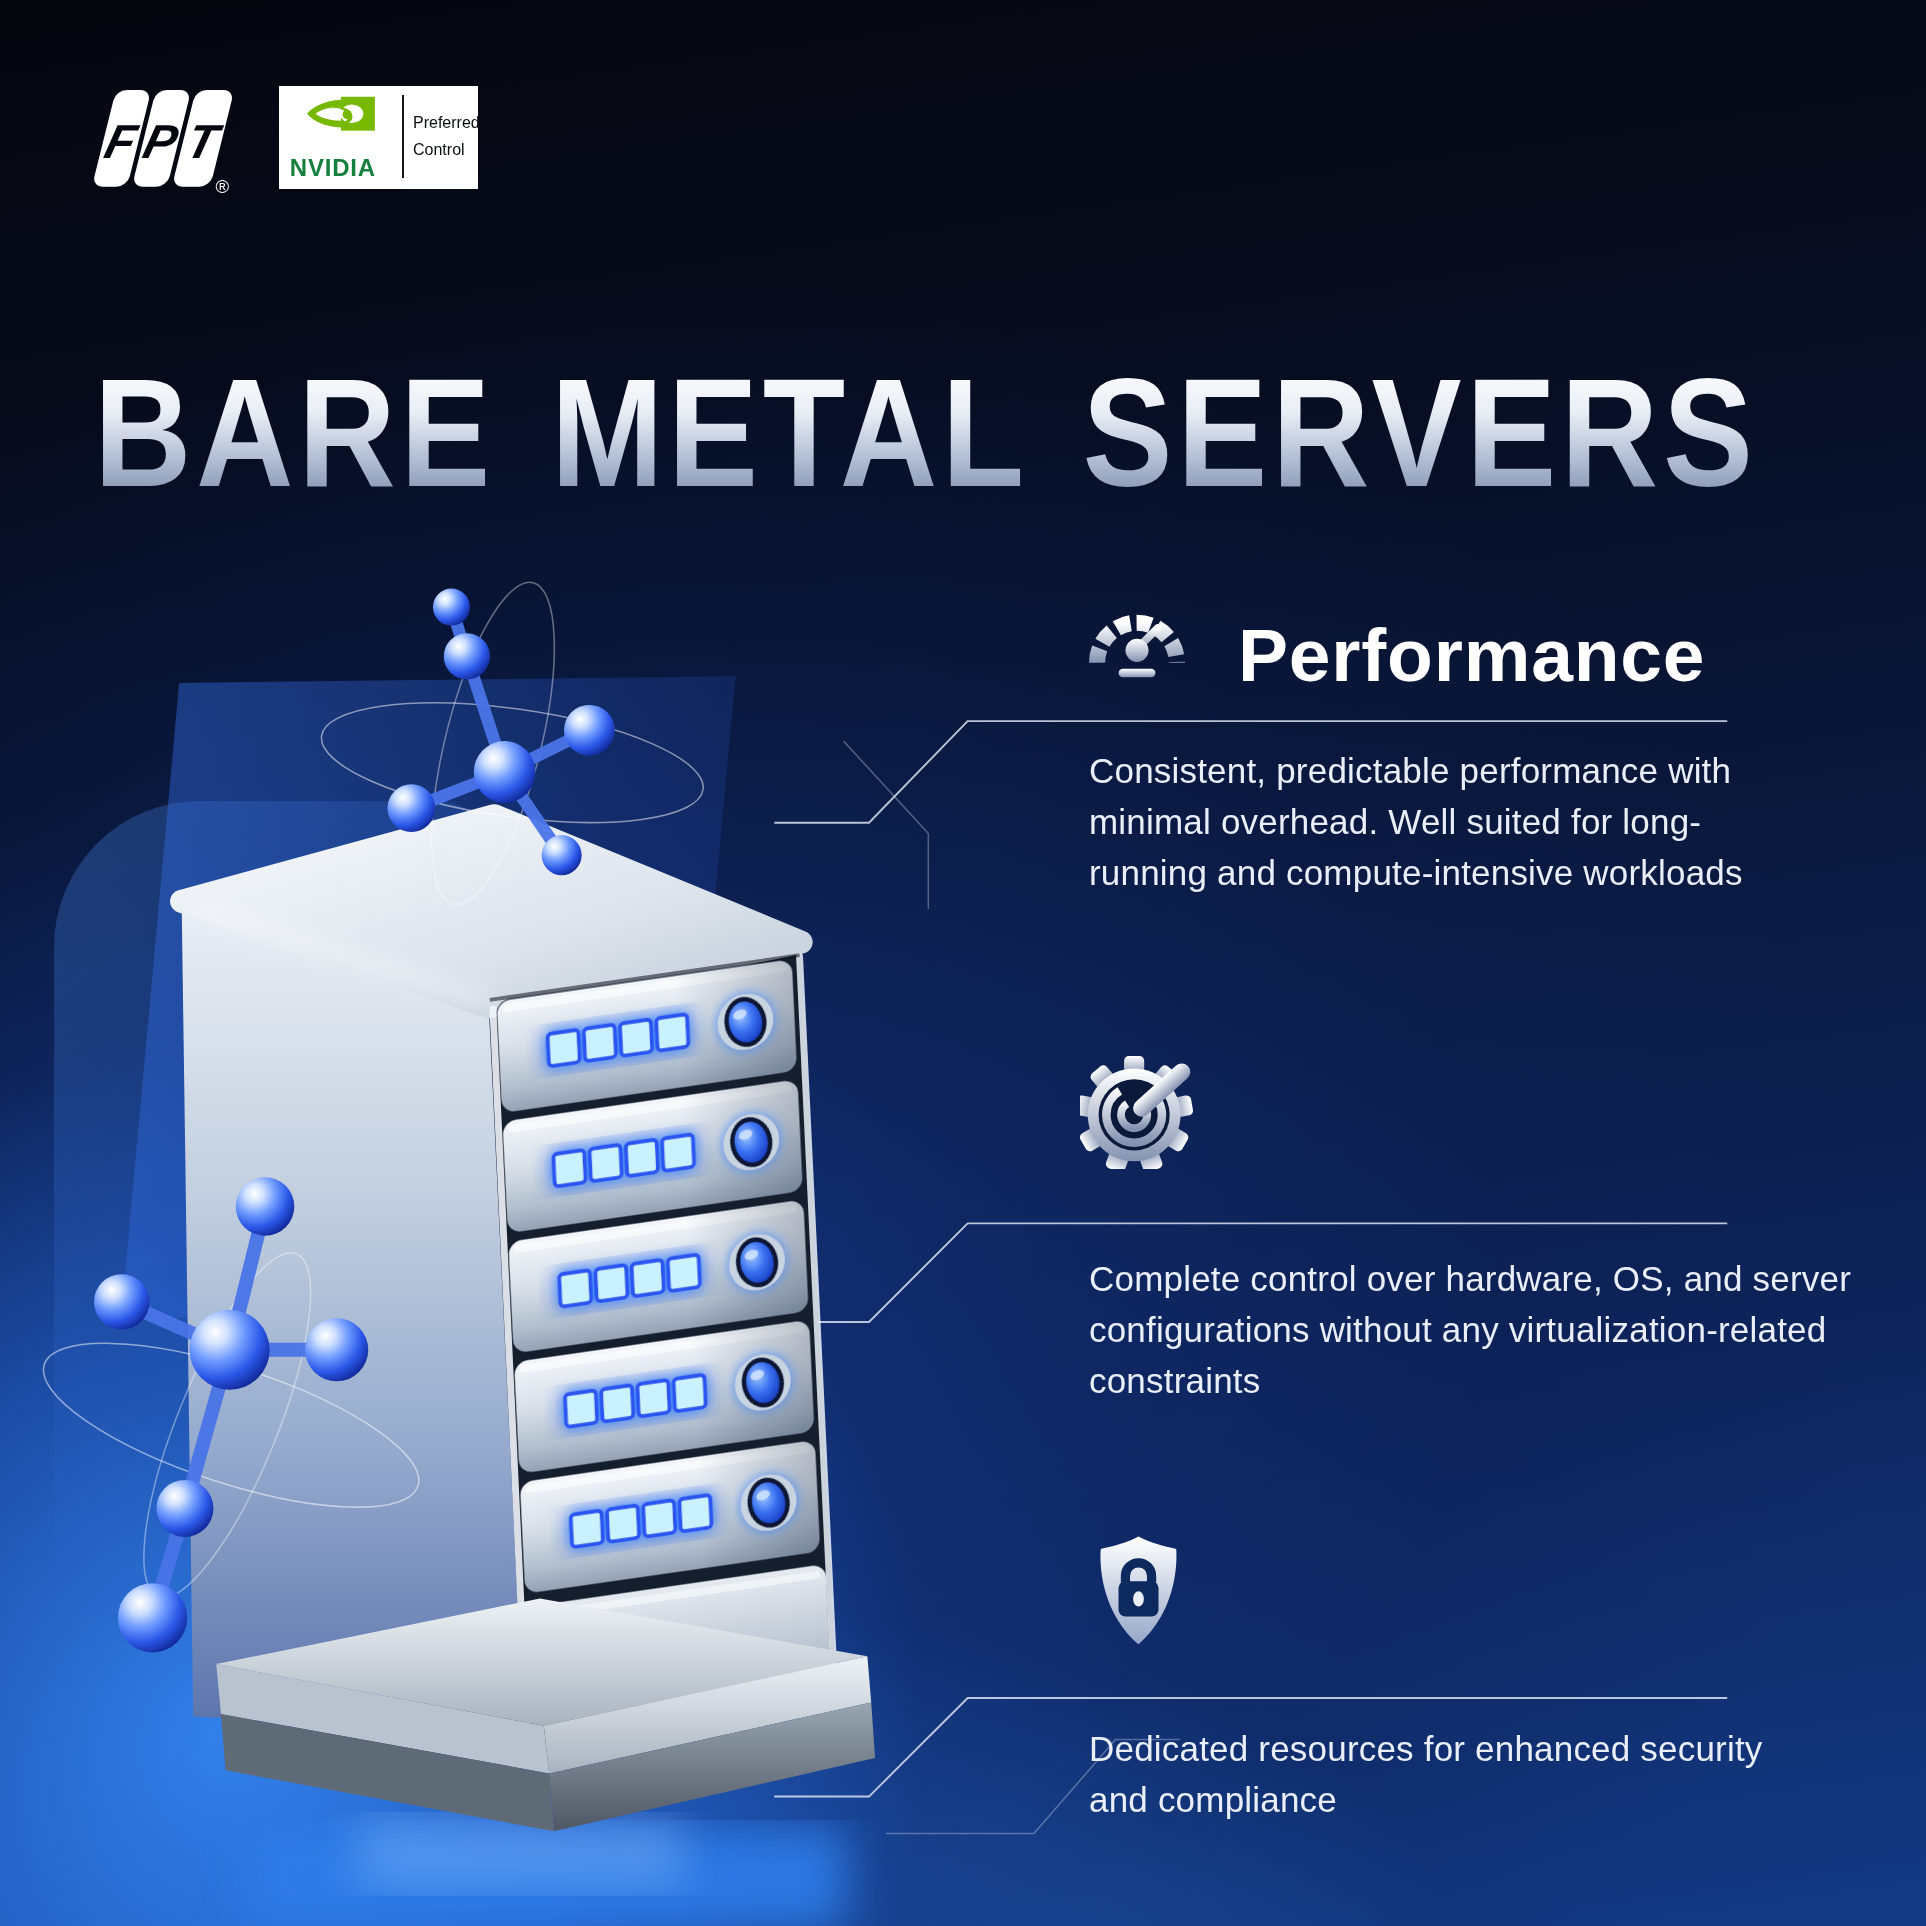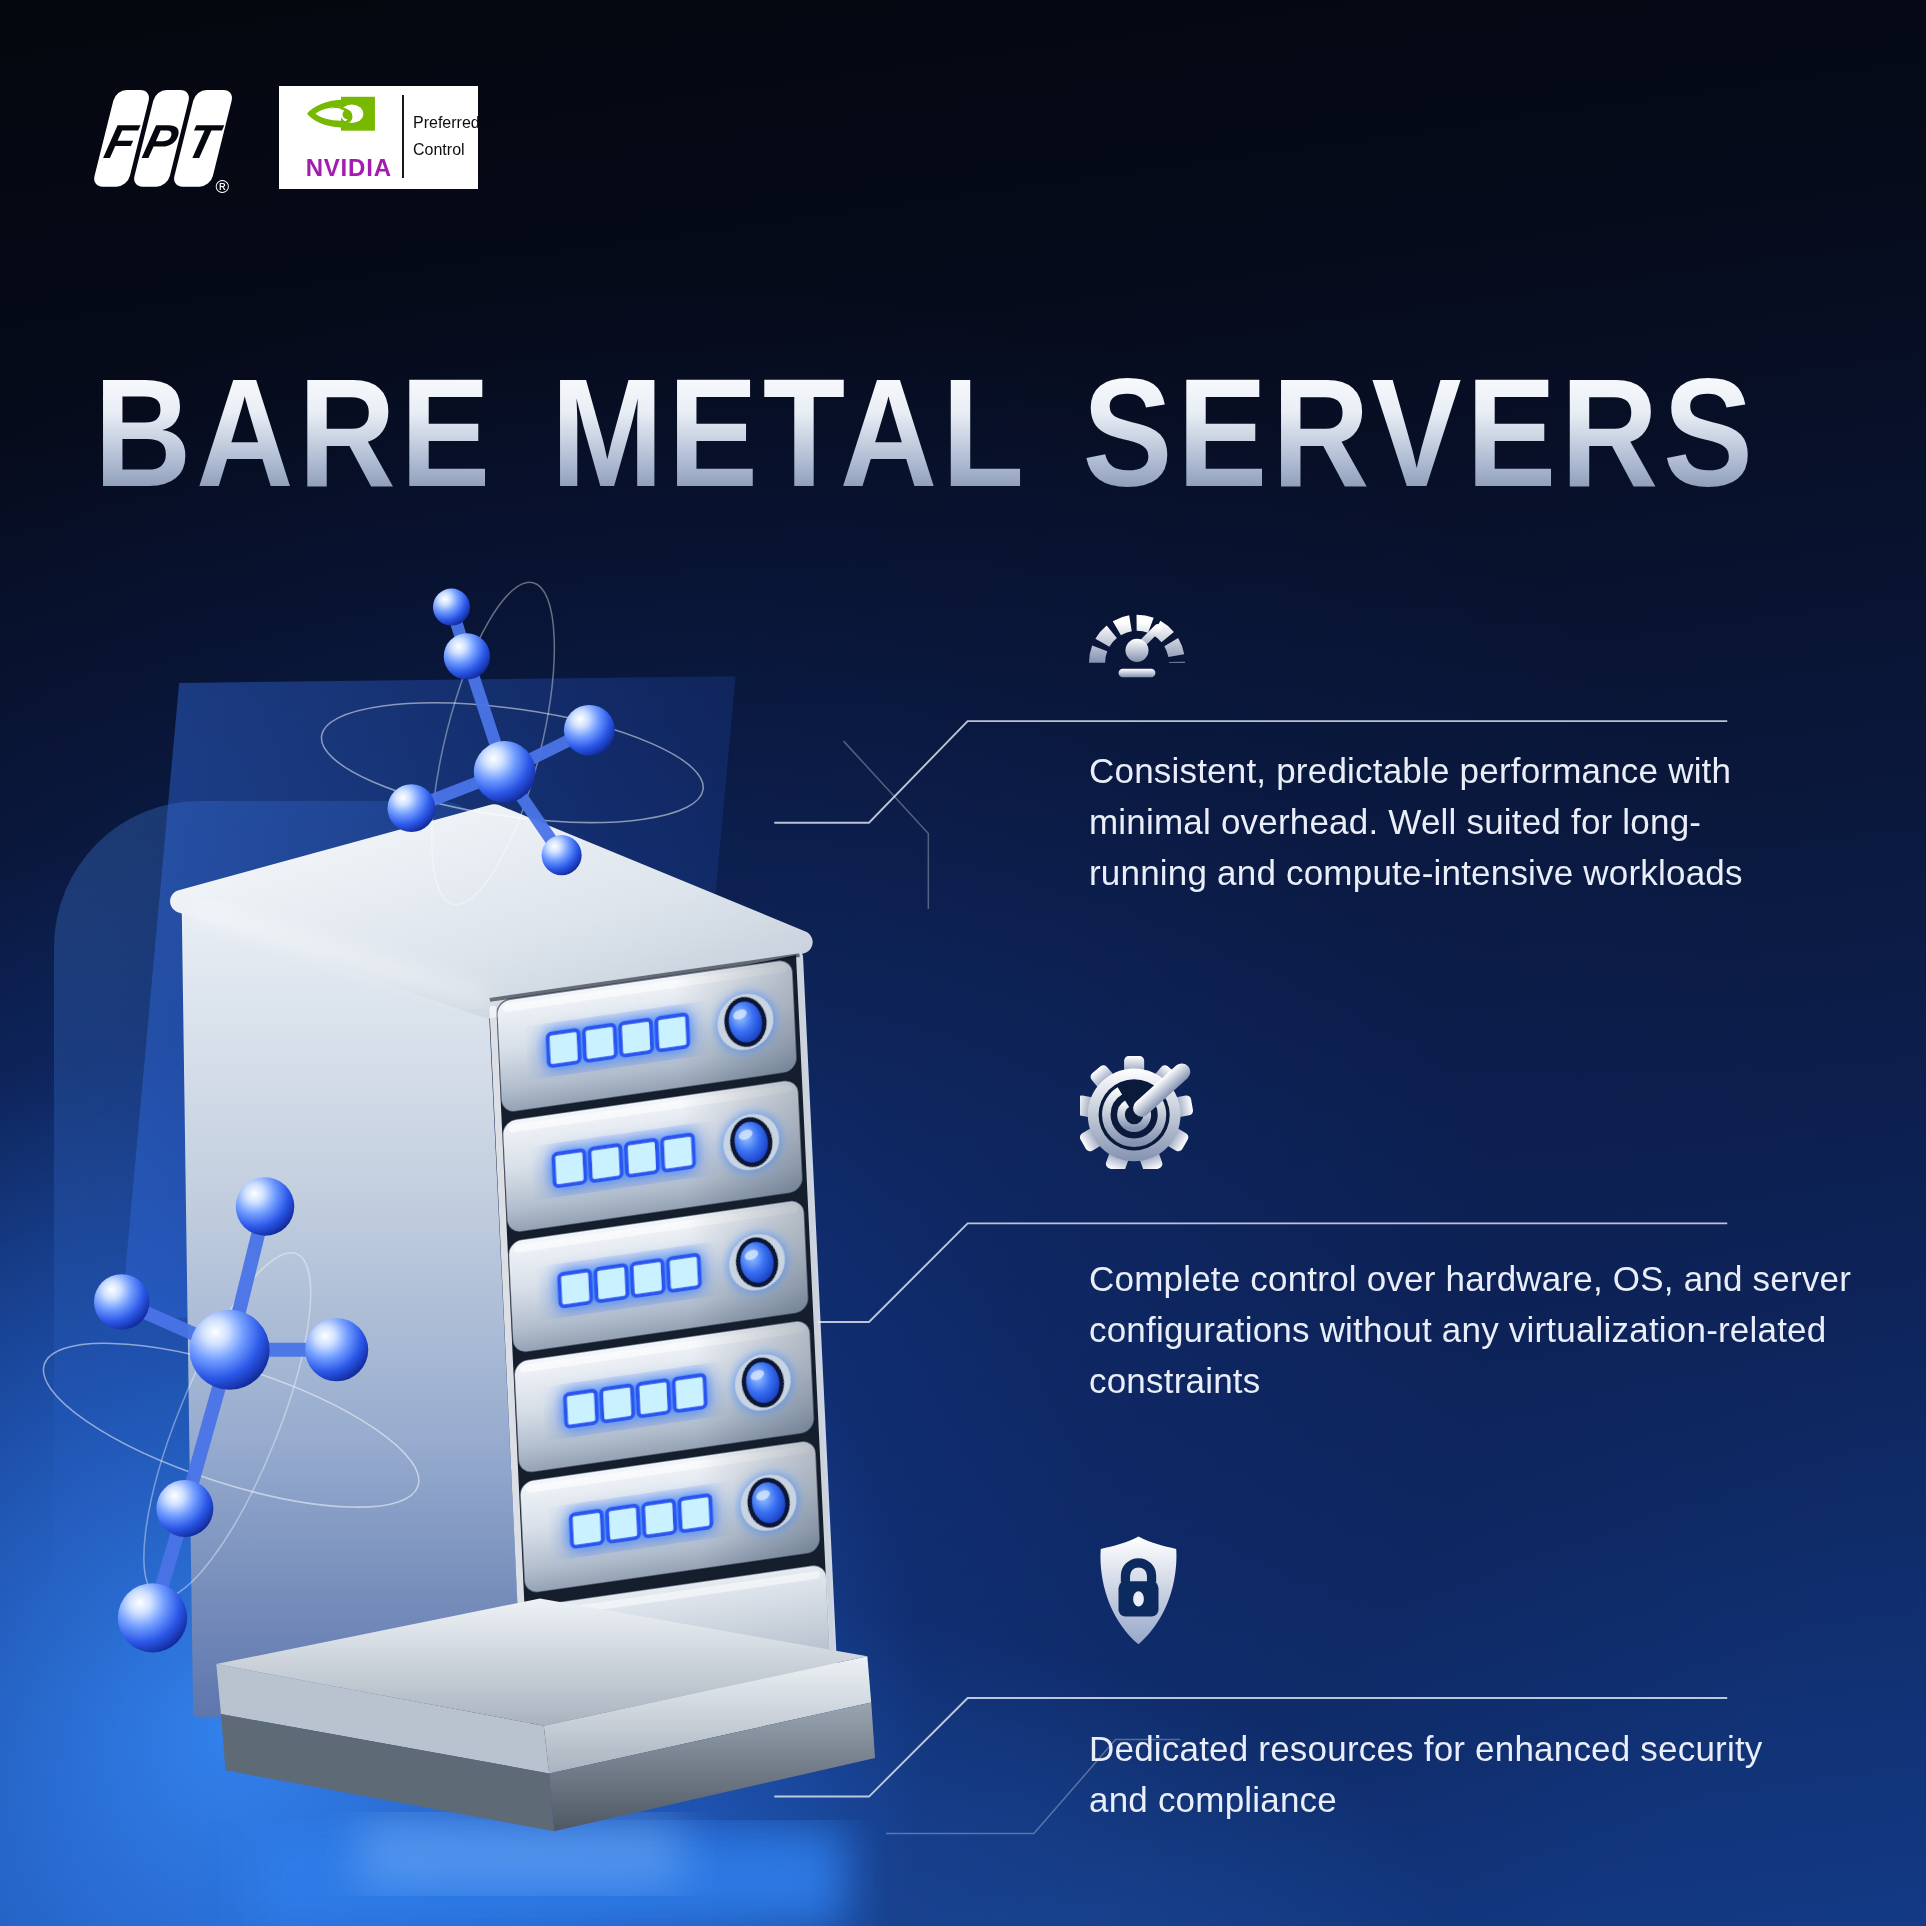--- a/index.html
+++ b/index.html
@@ -18,22 +18,22 @@
     left:54px;top:801px;width:432px;height:817px;border-radius:146px 46px 46px 46px;
     background:linear-gradient(140deg, rgba(76,146,248,0.30) 0%, rgba(44,100,210,0.14) 55%, rgba(44,100,210,0) 100%);
   }
   .bg-panel{
     left:108px;top:663px;width:647px;height:663px;
     clip-path:polygon(11% 3%, 97% 2%, 88% 97%, 2% 99%);
     background:linear-gradient(100deg, rgba(52,112,232,0.46) 0%, rgba(32,74,176,0.32) 70%, rgba(32,74,176,0.18) 100%);
   }
   
   .nv-badge{left:279px;top:86px;width:199px;height:103px;background:#ffffff;}
-  .nv-word{position:absolute;left:10.8px;top:68px;width:102px;text-align:right;
-    font-weight:bold;font-size:24px;letter-spacing:0.8px;color:#a21caf;}
+  .nv-word{position:absolute;left:10.8px;top:68px;width:102px;text-align:left;
+    font-weight:bold;font-size:24px;letter-spacing:0.8px;color:#15803d;}
   .nv-div{position:absolute;left:123px;top:9.2px;width:1.5px;height:83px;background:#16181c;}
   .nv-right{position:absolute;left:134px;top:23px;font-size:16px;line-height:27px;color:#0c0e12;font-weight:500;}
   
   .title{
     left:94px;top:345px;width:1795px;
     font-size:135px;font-weight:bold;letter-spacing:4.6px;word-spacing:14px;white-space:nowrap;
     transform:scaleY(1.14);transform-origin:left top;
     background:linear-gradient(180deg,#ffffff 8%,#e9eef5 38%,#aebbd2 66%,#71809f 96%);
     -webkit-background-clip:text;background-clip:text;color:transparent;
     text-shadow:none;
@@ -316,20 +316,21 @@
       <linearGradient id="gIco1" x1="0" y1="0" x2="0" y2="1">
         <stop offset="0" stop-color="#ffffff"></stop>
           <stop offset="1" stop-color="#8593b1"></stop>
       </linearGradient>
     </defs>
     <path d="M18,92 A52,52 0 1 1 122,92" fill="none" stroke="url(#gIco1)" stroke-width="21" stroke-dasharray="19 8"></path>
     <line x1="70" y1="74" x2="97" y2="47" stroke="url(#gIco1)" stroke-width="10" stroke-linecap="round"></line>
     <circle cx="70" cy="76" r="15" fill="url(#gIco1)"></circle>
     <rect x="46" y="100" width="48" height="11" rx="5.5" fill="url(#gIco1)"></rect>
   </svg>
+  <div class="abs sec-heading" style="left:1238px;top:606px">Performance</div>
   <div class="abs sec-body" style="left:1089px;top:746px;width:848px">Consistent, predictable performance with
 minimal overhead. Well suited for long-
 running and compute-intensive workloads</div>
 
   <svg class="abs" style="left:1080px;top:1053px" width="116" height="116" viewBox="0 0 150 150">
     <defs>
       <linearGradient id="gIco2" x1="0" y1="0" x2="0" y2="1">
         <stop offset="0" stop-color="#ffffff"></stop>
           <stop offset="1" stop-color="#8593b1"></stop>
       </linearGradient>

